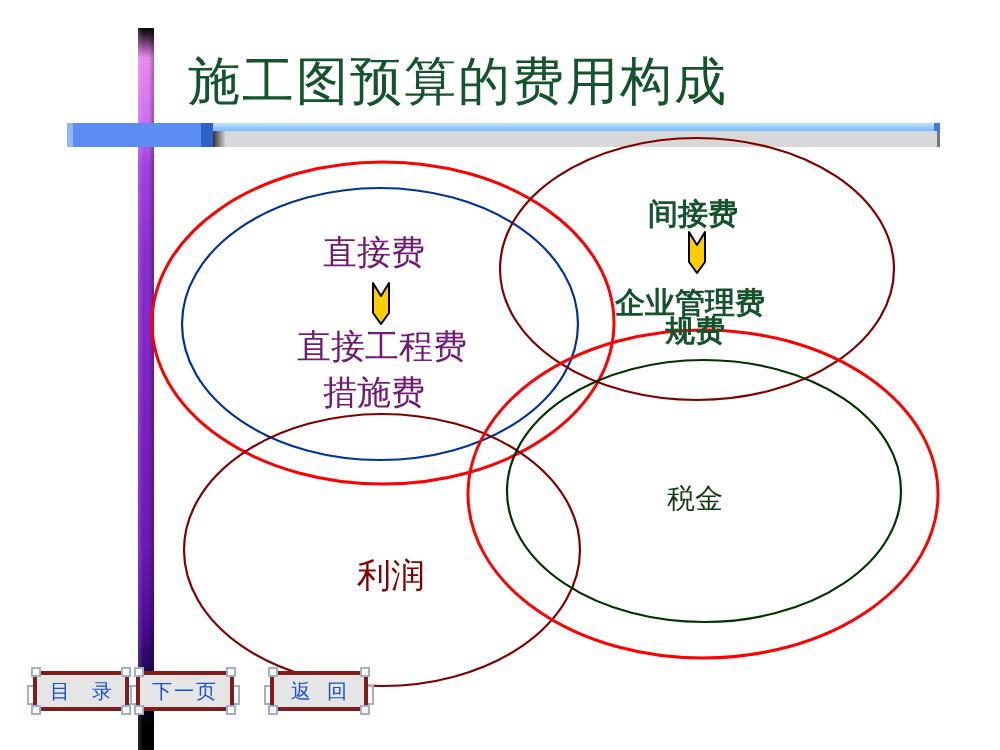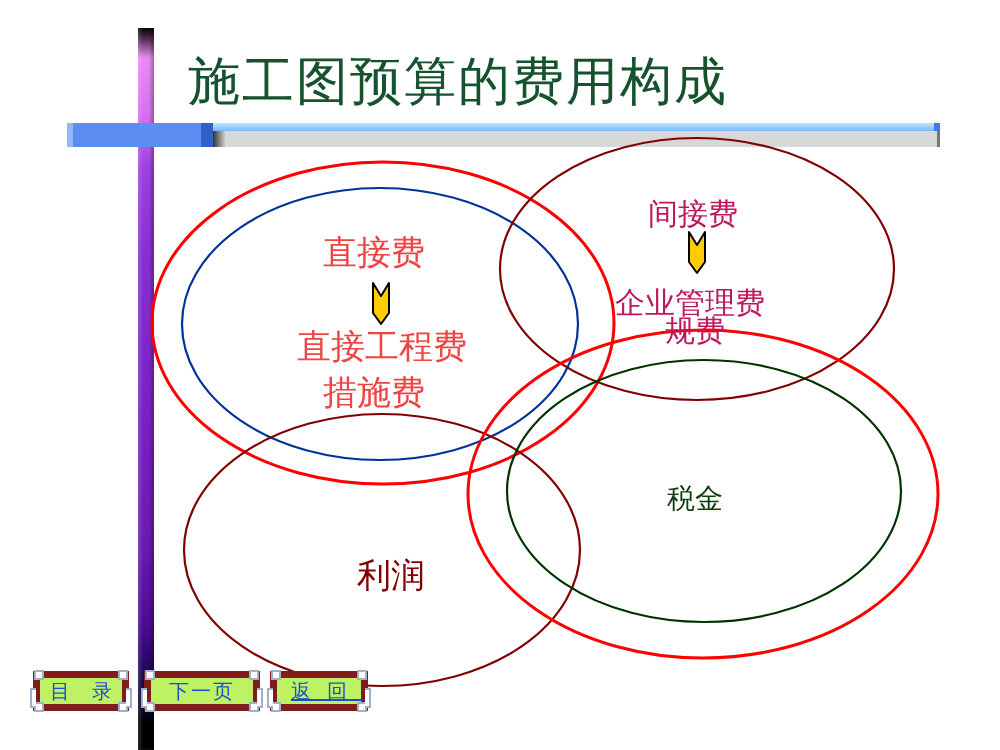--- a/index.html
+++ b/index.html
@@ -10,25 +10,25 @@
   .hbar-left{position:absolute;left:67px;top:123px;width:140px;height:24px;background:#5b8ef0;}
   .hbar-left::before{content:"";position:absolute;left:0;top:0;width:6px;height:24px;background:#8fb8ff;}
   .hbar-join{position:absolute;left:201px;top:123px;width:12px;height:24px;background:#2e62c8;}
   .hbar-top{position:absolute;left:213px;top:123px;width:727px;height:8px;background:linear-gradient(#bfe6ff,#79b7ff);}
   .hbar-top::after{content:"";position:absolute;right:0;top:0;width:6px;height:8px;background:#3f7be8;}
   .hbar-bottom{position:absolute;left:213px;top:131px;width:727px;height:16px;background:#d8d8d8;border-right:3px solid #777;box-sizing:border-box;}
   .hbar-bottom::before{content:"";position:absolute;left:0;top:0;width:12px;height:16px;background:linear-gradient(to right,#333,#ccc);}
   .title{position:absolute;left:188px;top:50px;font-size:52px;color:#14532d;letter-spacing:2px;line-height:62px;white-space:nowrap;}
   svg.diag{position:absolute;left:0;top:0;}
   .lbl{position:absolute;white-space:nowrap;text-align:center;line-height:1.2;}
-  .blue{color:#ef4444;font-size:34px;}
-  .redb{color:#be185d;font-size:30px;font-weight:normal;font-family:"DejaVu Sans",sans-serif;}
+  .blue{color:#701a75;font-size:34px;}
+  .redb{color:#14532d;font-size:30px;font-weight:bold;font-family:"DejaVu Sans",sans-serif;}
   .maroon{color:#800000;font-size:34px;}
   .green{color:#0f3d0f;font-size:28px;}
-  .nav{position:absolute;top:671px;height:40px;background:#bef264;border:7px solid #7f1d1d;box-sizing:border-box;
+  .nav{position:absolute;top:671px;height:40px;background:#e5e5e5;border:4px solid #7f1d1d;box-sizing:border-box;
     display:flex;align-items:center;justify-content:center;color:#1a4fd0;font-size:20px;letter-spacing:10px;cursor:pointer;}
   .nav .c{position:absolute;width:6px;height:6px;border:2px solid #9fb0c8;background:#fff;}
   .nav .c.tl{left:-6px;top:-8px;} .nav .c.tr{right:-6px;top:-8px;}
   .nav .c.bl{left:-6px;bottom:-8px;} .nav .c.br{right:-6px;bottom:-8px;}
   .nav .s{position:absolute;width:4px;height:16px;border:2px solid #9fb0c8;border-left:none;background:#fff;top:10px;}
   .nav .s.l{left:-10px;border-left:2px solid #9fb0c8;border-right:none;}
   .nav .s.r{right:-10px;}
 </style>
 </head>
 <body>
@@ -65,30 +65,30 @@
 
 <div class="nav" style="left:33px;width:96px;">
   <span class="c tl"></span>
   <span class="c tr"></span>
   <span class="c bl"></span>
   <span class="c br"></span>
   <span class="s l"></span>
   <span class="s r"></span>
   <span style="letter-spacing:22px;margin-right:-22px;">目录</span>
 </div>
-<div class="nav" style="left:144px;width:116px;">
+<div class="nav" style="left:136px;width:98px;">
   <span class="c tl"></span>
   <span class="c tr"></span>
   <span class="c bl"></span>
   <span class="c br"></span>
   <span class="s l"></span>
   <span class="s r"></span>
   <span style="letter-spacing:2px;">下一页</span>
 </div>
-<div class="nav" style="left:270px;width:98px;text-decoration:underline;">
+<div class="nav" style="left:270px;width:98px;">
   <span class="c tl"></span>
   <span class="c tr"></span>
   <span class="c bl"></span>
   <span class="c br"></span>
   <span class="s l"></span>
   <span class="s r"></span>
   <span style="letter-spacing:16px;margin-right:-16px;">返回</span>
 </div>
 
 </body></html>

